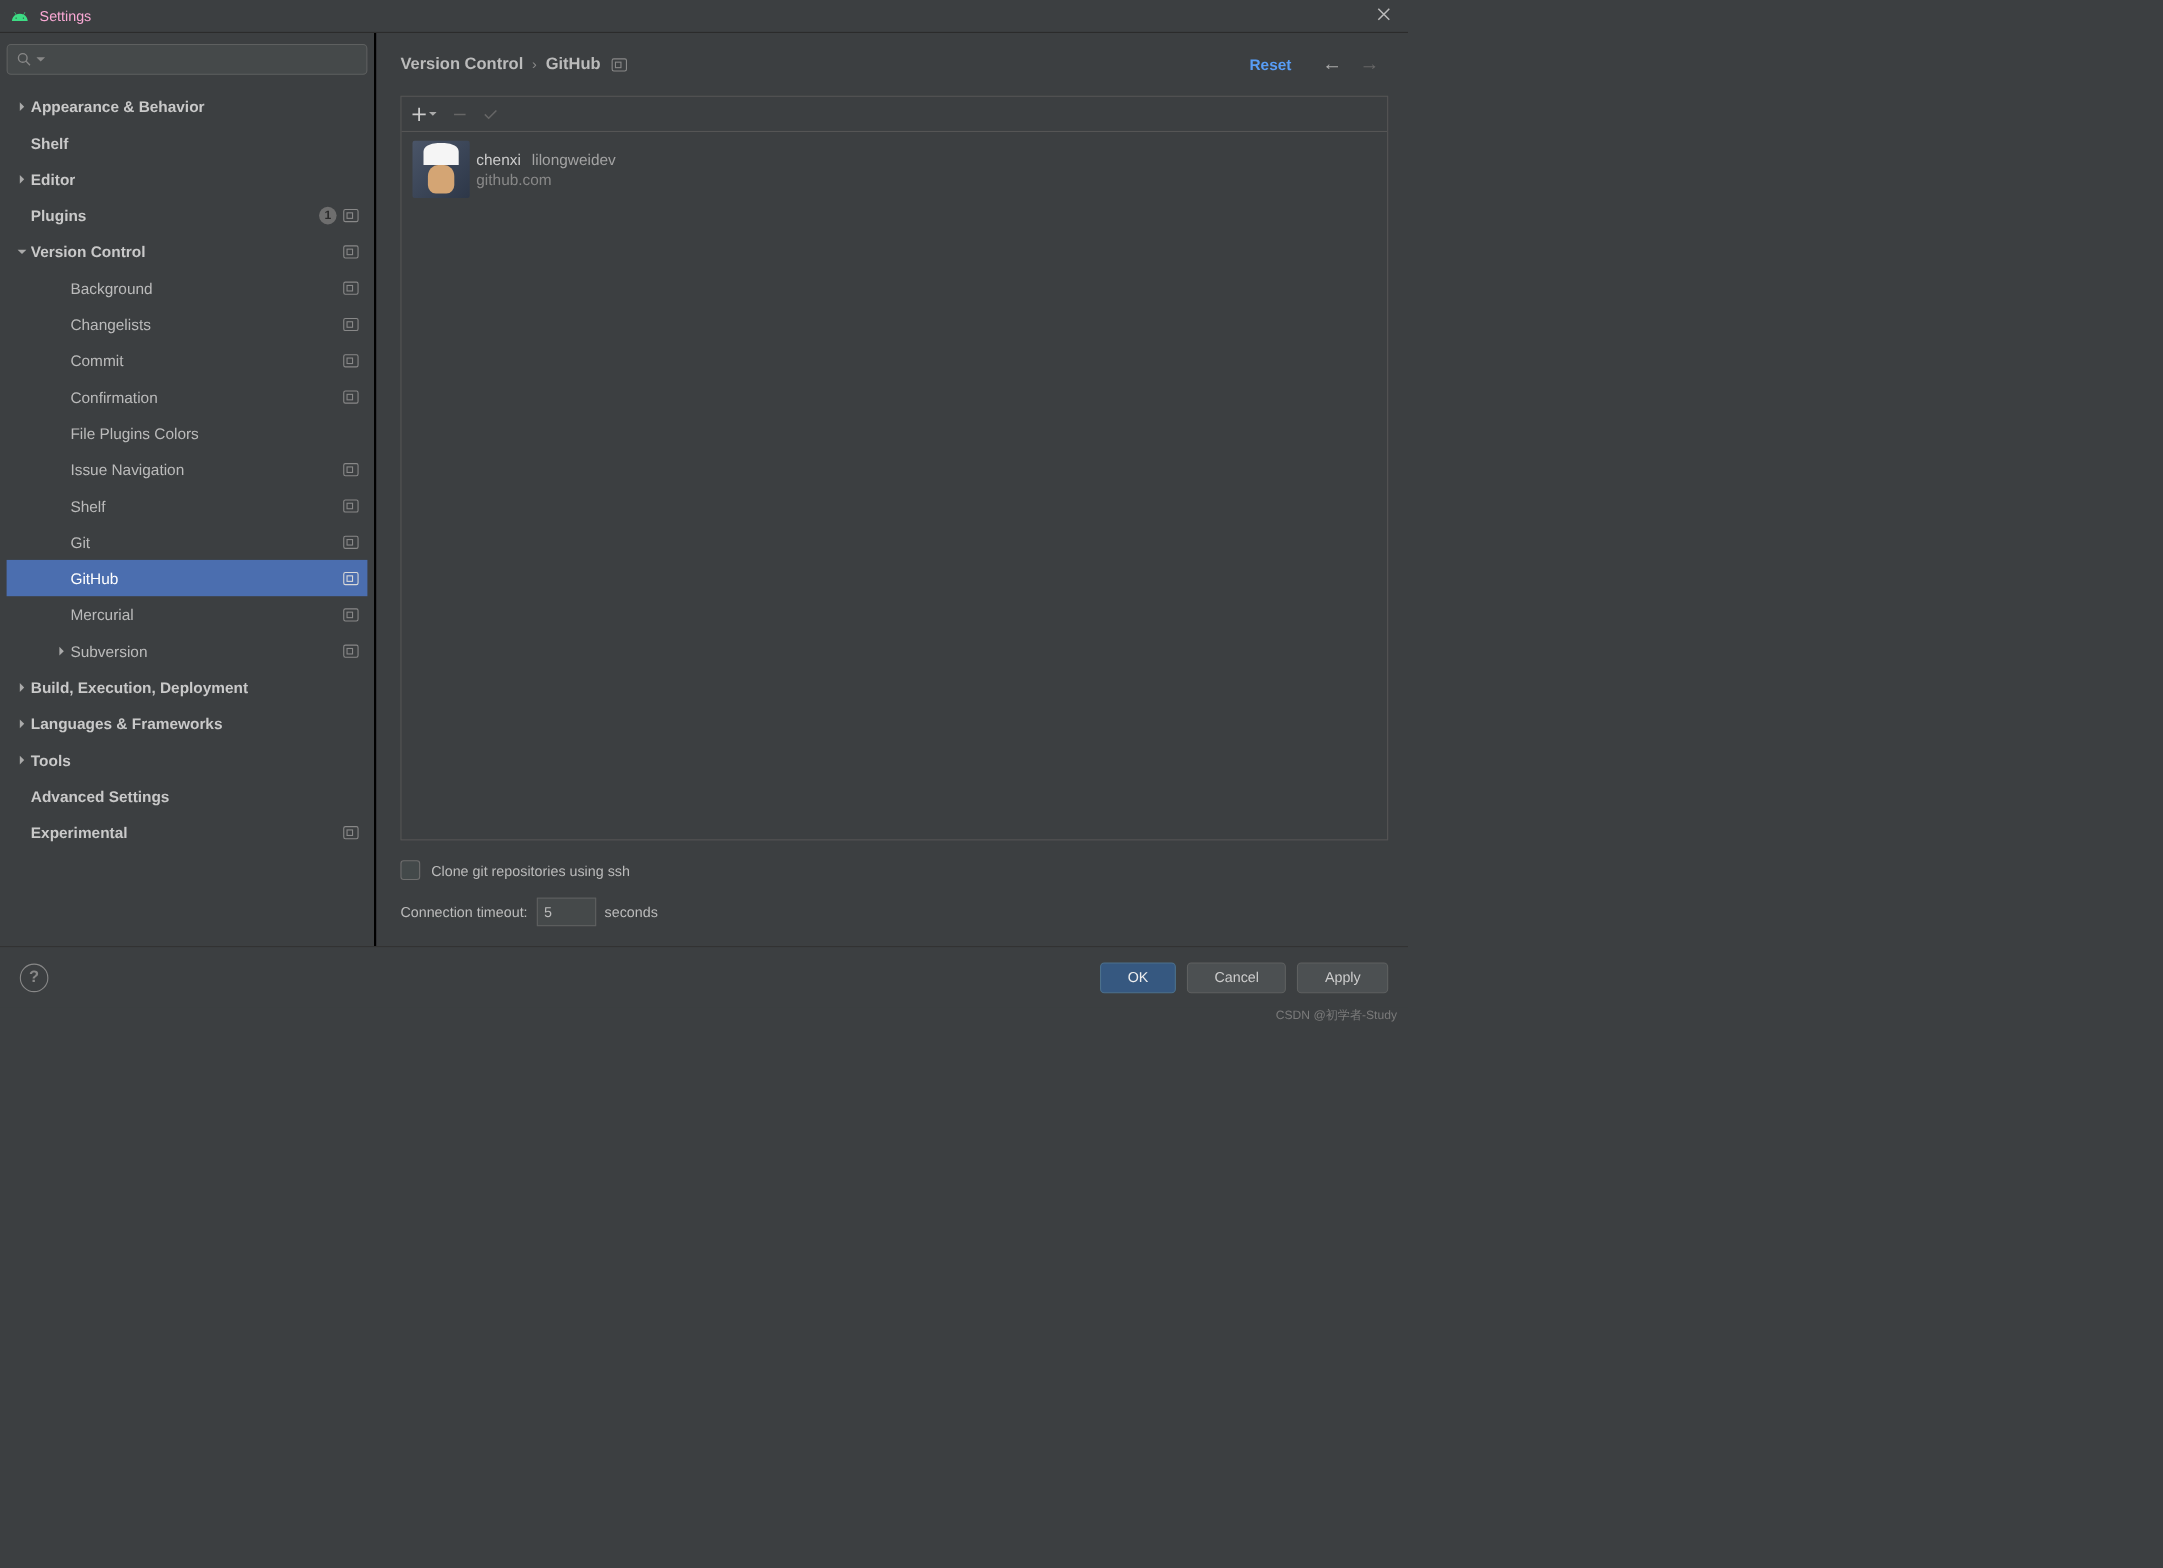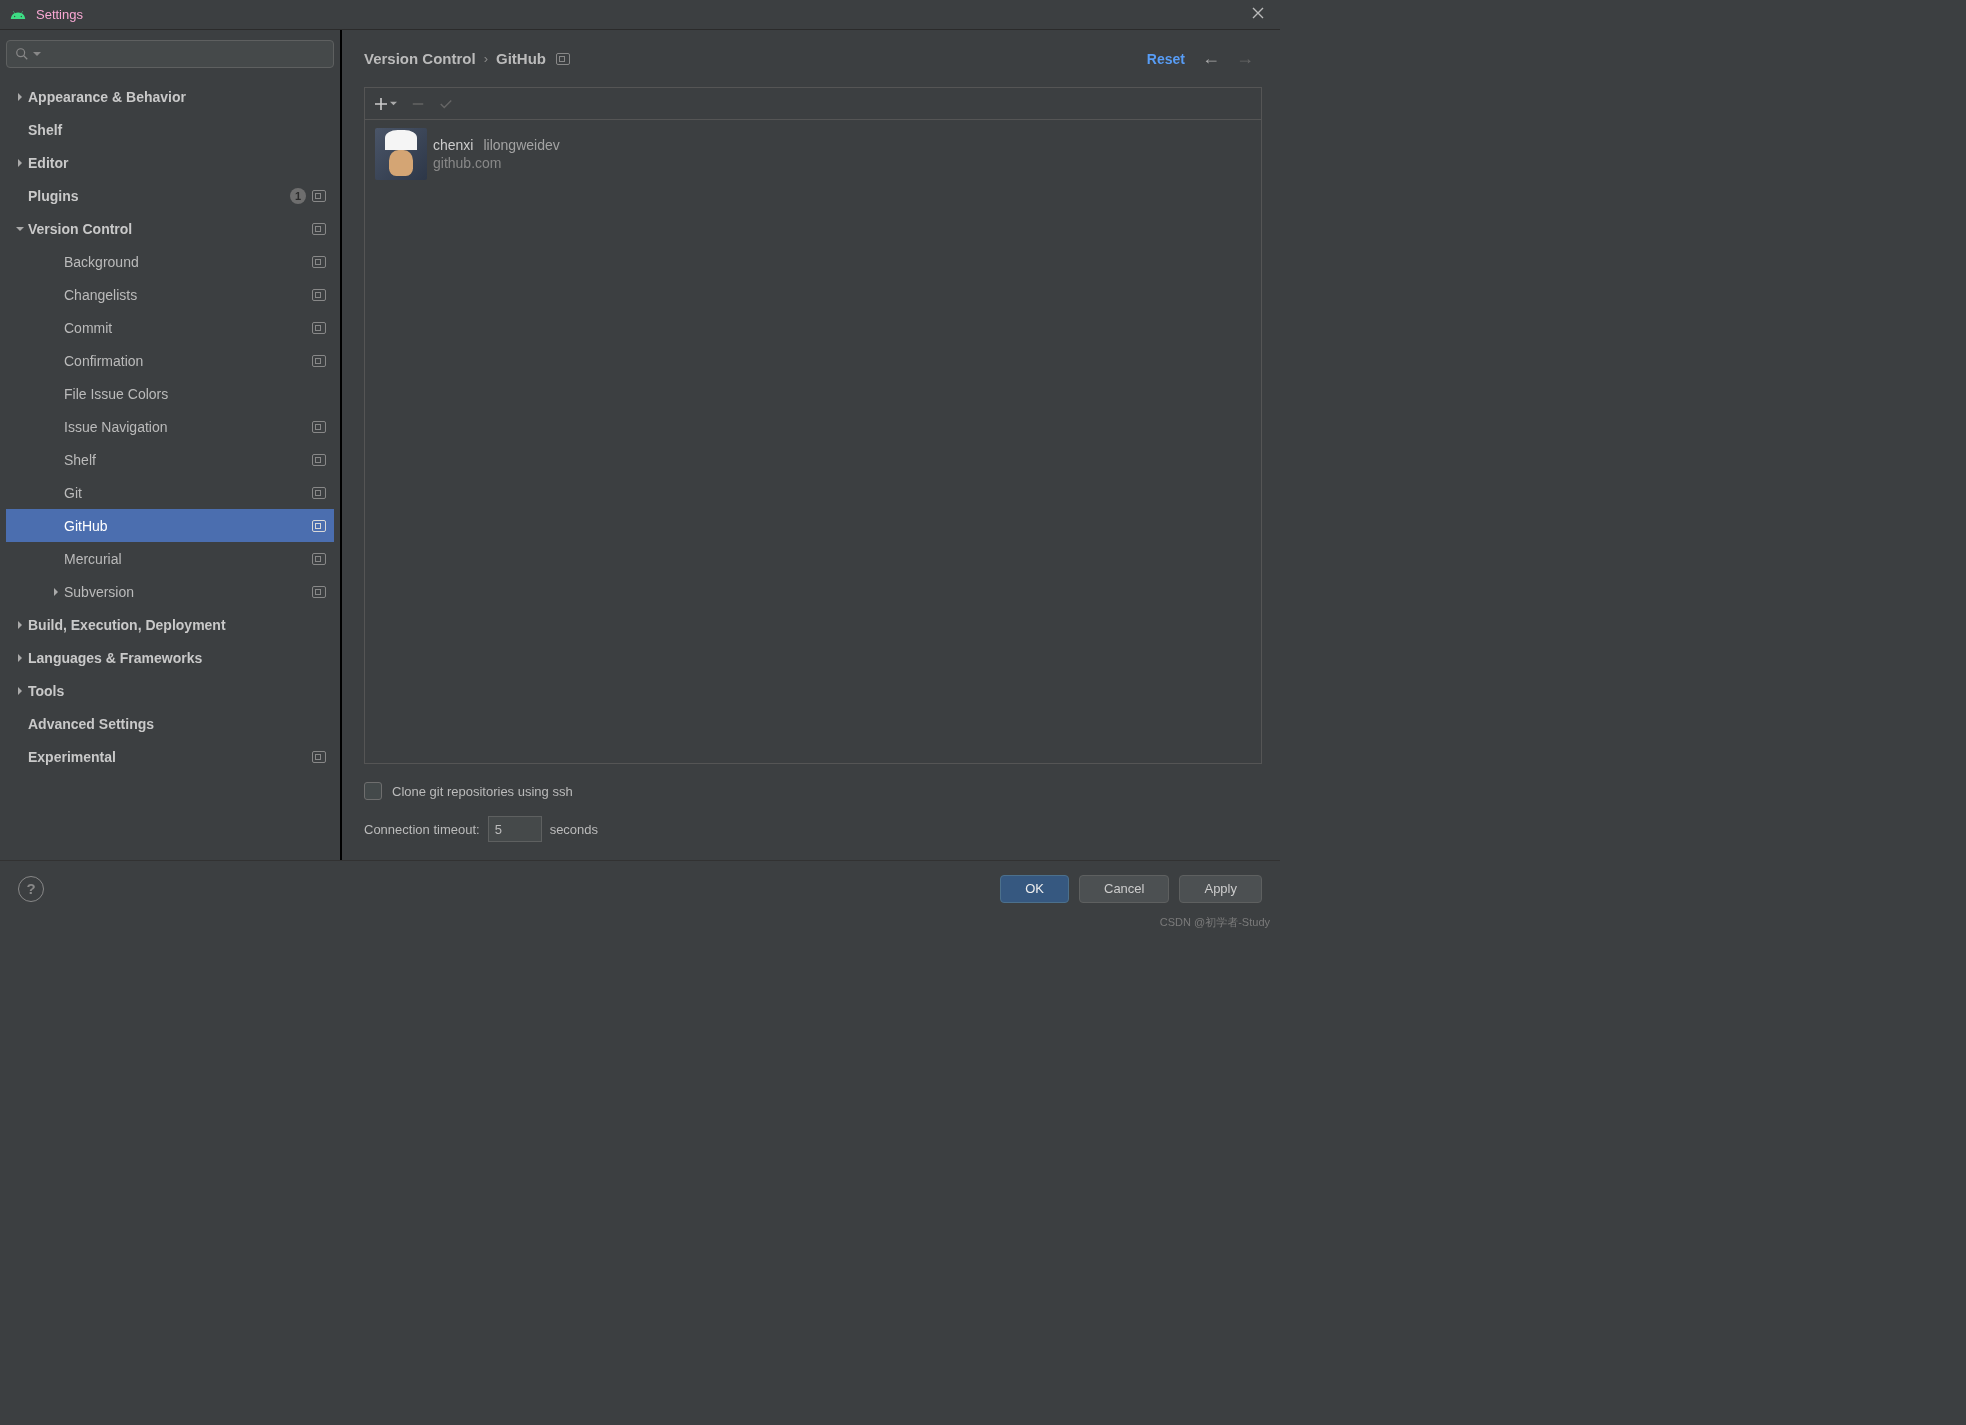--- a/index.html
+++ b/index.html
@@ -23,21 +23,21 @@
 .tree-item .proj-icon::after{content:"";position:absolute;left:2px;top:2px;width:4px;height:4px;border:1px solid #888}
 .tree-item.selected .proj-icon{border-color:#d8d8d8}
 .tree-item.selected .proj-icon::after{border-color:#d8d8d8}
 .indent2{padding-left:42px}
 .content{flex:1;display:flex;flex-direction:column;padding:18px 18px 0 22px}
 .breadcrumb{display:flex;align-items:center;margin-bottom:18px}
 .breadcrumb .crumb{color:#bbb;font-size:15px;font-weight:600}
 .breadcrumb .sep{margin:0 8px;color:#888}
 .breadcrumb .proj-icon-sm{width:14px;height:12px;border:1.5px solid #888;border-radius:2px;margin-left:10px;position:relative}
 .breadcrumb .proj-icon-sm::after{content:"";position:absolute;left:2px;top:2px;width:4px;height:4px;border:1px solid #888}
-.breadcrumb .reset{margin-left:auto;color:#589df6;font-size:14px;font-weight:600;cursor:pointer;margin-right:9px}
+.breadcrumb .reset{margin-left:auto;color:#589df6;font-size:14px;font-weight:600;cursor:pointer;margin-right:20px}
 .breadcrumb .nav-arrow{color:#aaa;font-size:18px;margin:0 8px;cursor:pointer}
 .breadcrumb .nav-arrow.disabled{color:#666;cursor:default}
 .account-box{border:1px solid #555;background:#3c3f41;flex:1;display:flex;flex-direction:column;margin-bottom:18px}
 .toolbar{height:32px;border-bottom:1px solid #555;display:flex;align-items:center;padding:0 8px;gap:14px}
 .toolbar .tb-btn{color:#aaa;font-size:16px;cursor:pointer;display:flex;align-items:center}
 .toolbar .tb-btn.disabled{color:#666;cursor:default}
 .account-row{display:flex;align-items:center;padding:8px 10px;gap:6px}
 .avatar{width:52px;height:52px;background:linear-gradient(135deg,#4a5568 0%,#2d3748 100%);border-radius:2px;position:relative;overflow:hidden}
 .avatar::before{content:"";position:absolute;top:2px;left:10px;width:32px;height:20px;background:#f5f5f5;border-radius:40% 40% 0 0}
 .avatar::after{content:"";position:absolute;top:22px;left:14px;width:24px;height:26px;background:#d4a574;border-radius:40% 40% 30% 30%}
@@ -139,21 +139,21 @@
           <span class="label">Commit</span>
           <span class="proj-icon"></span>
         </div>
         <div class="tree-item indent2">
           <span class="arrow"></span>
           <span class="label">Confirmation</span>
           <span class="proj-icon"></span>
         </div>
         <div class="tree-item indent2">
           <span class="arrow"></span>
-          <span class="label">File Issue Colors</span>
+          <span class="label">File Plugins Colors</span>
         </div>
         <div class="tree-item indent2">
           <span class="arrow"></span>
           <span class="label">Issue Navigation</span>
           <span class="proj-icon"></span>
         </div>
         <div class="tree-item indent2">
           <span class="arrow"></span>
           <span class="label">Shelf</span>
           <span class="proj-icon"></span>

